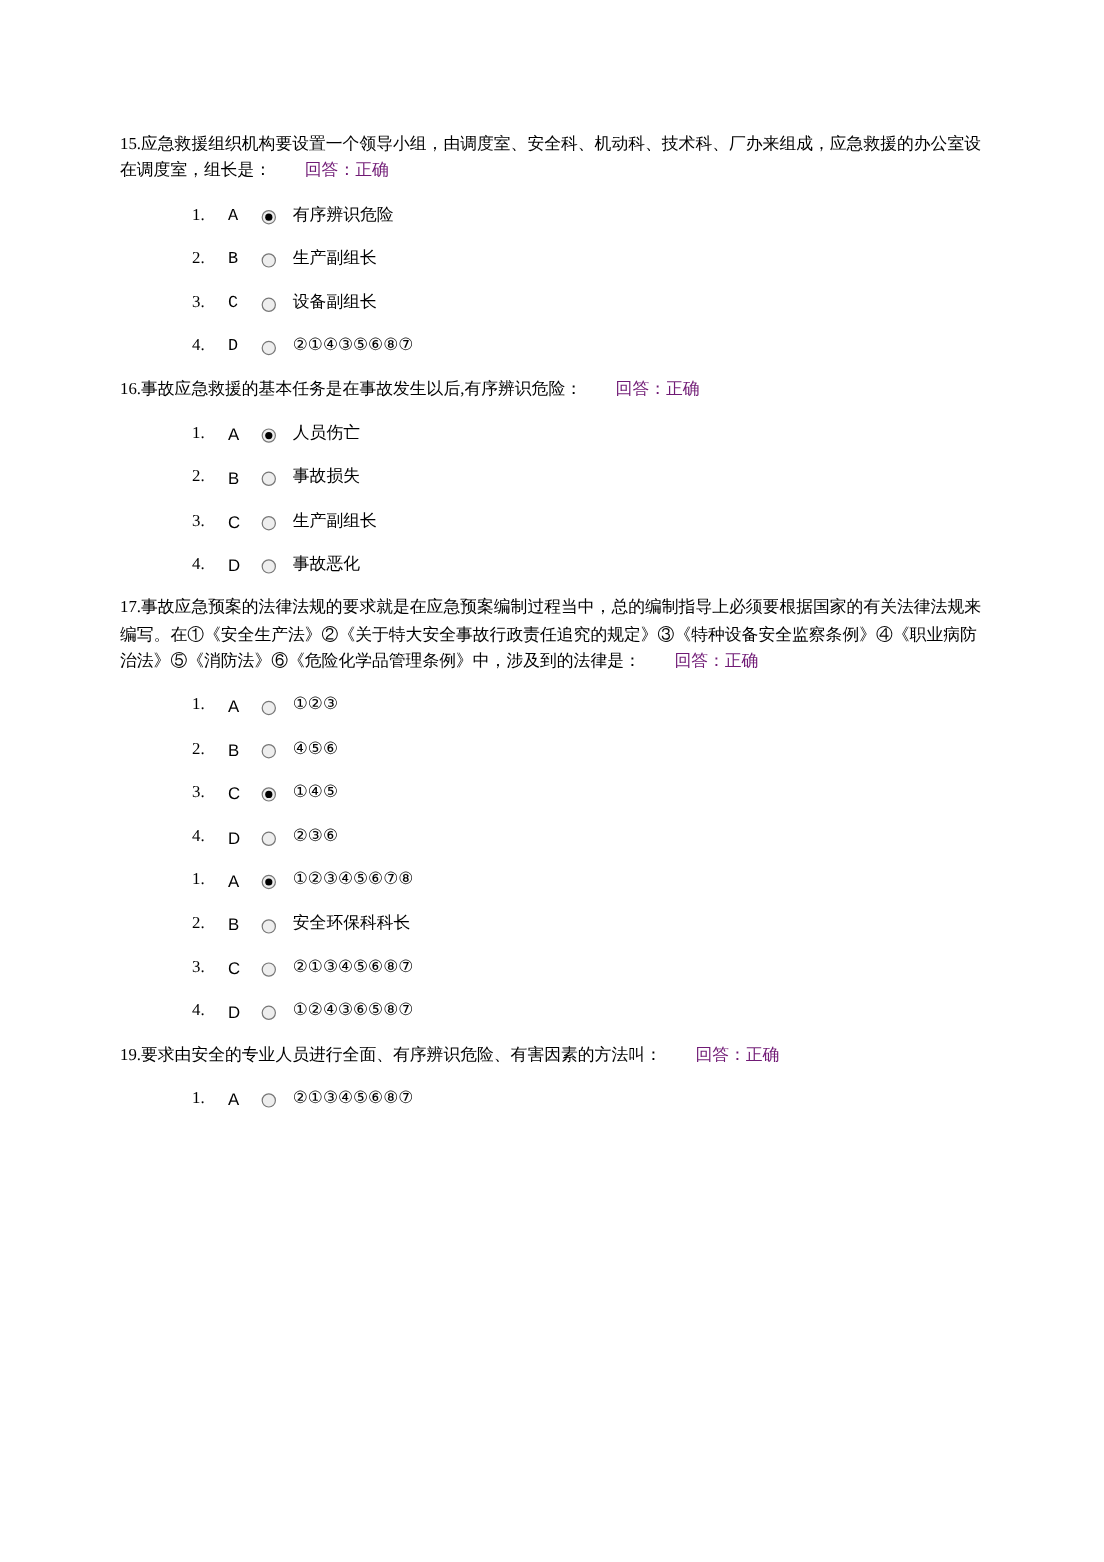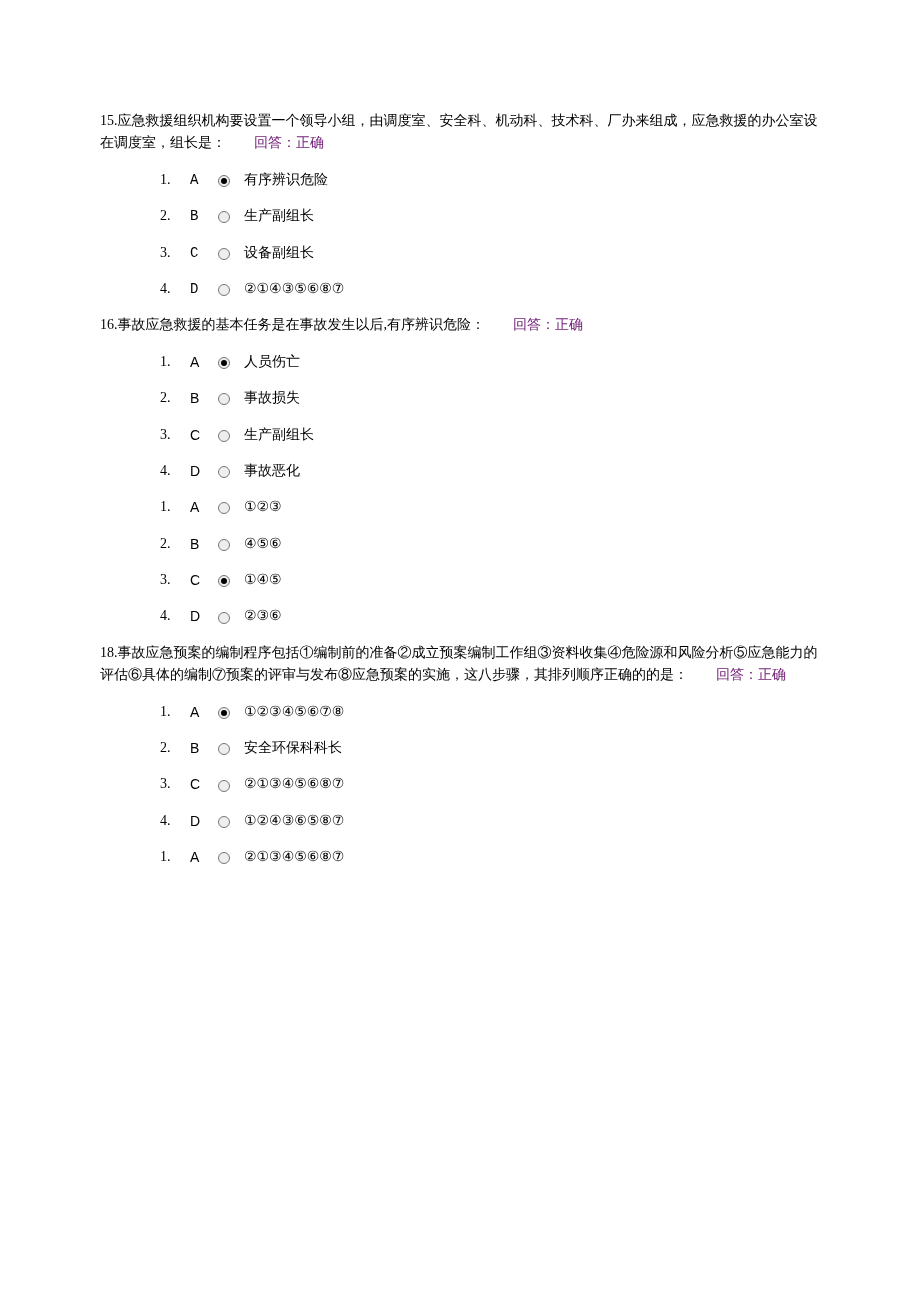--- a/index.html
+++ b/index.html
@@ -90,20 +90,21 @@
         </li>
         <li>
           <span class="opt-idx">4.</span>
           <span class="opt-letter sans">D</span>
           <span class="radio"></span>
           <span class="opt-label">事故恶化</span>
         </li>
       </ul>
     </div>
     <div class="q-block">
+      <div class="q-text"><span>17.</span><span>事故应急预案的法律法规的要求就是在应急预案编制过程当中，总的编制指导上必须要根据国家的有关法律法规来编写。在①《安全生产法》②《关于特大安全事故行政责任追究的规定》③《特种设备安全监察条例》④《职业病防治法》⑤《消防法》⑥《危险化学品管理条例》中，涉及到的法律是：</span>　　<span class="feedback">回答：正确</span></div>
       <ul class="opts">
         <li>
           <span class="opt-idx">1.</span>
           <span class="opt-letter sans">A</span>
           <span class="radio"></span>
           <span class="opt-label">①②③</span>
         </li>
         <li>
           <span class="opt-idx">2.</span>
           <span class="opt-letter sans">B</span>
@@ -118,21 +119,20 @@
         </li>
         <li>
           <span class="opt-idx">4.</span>
           <span class="opt-letter sans">D</span>
           <span class="radio"></span>
           <span class="opt-label">②③⑥</span>
         </li>
       </ul>
     </div>
     <div class="q-block">
-      <div class="q-text"><span>18.</span><span>事故应急预案的编制程序包括①编制前的准备②成立预案编制工作组③资料收集④危险源和风险分析⑤应急能力的评估⑥具体的编制⑦预案的评审与发布⑧应急预案的实施，这八步骤，其排列顺序正确的的是：</span>　　<span class="feedback">回答：正确</span></div>
       <ul class="opts">
         <li>
           <span class="opt-idx">1.</span>
           <span class="opt-letter sans">A</span>
           <span class="radio sel"></span>
           <span class="opt-label">①②③④⑤⑥⑦⑧</span>
         </li>
         <li>
           <span class="opt-idx">2.</span>
           <span class="opt-letter sans">B</span>
@@ -147,20 +147,21 @@
         </li>
         <li>
           <span class="opt-idx">4.</span>
           <span class="opt-letter sans">D</span>
           <span class="radio"></span>
           <span class="opt-label">①②④③⑥⑤⑧⑦</span>
         </li>
       </ul>
     </div>
     <div class="q-block">
+      <div class="q-text"><span>19.</span><span>要求由安全的专业人员进行全面、有序辨识危险、有害因素的方法叫：</span>　　<span class="feedback">回答：正确</span></div>
       <ul class="opts">
         <li>
           <span class="opt-idx">1.</span>
           <span class="opt-letter sans">A</span>
           <span class="radio"></span>
           <span class="opt-label">②①③④⑤⑥⑧⑦</span>
         </li>
       </ul>
     </div>
   </div>

